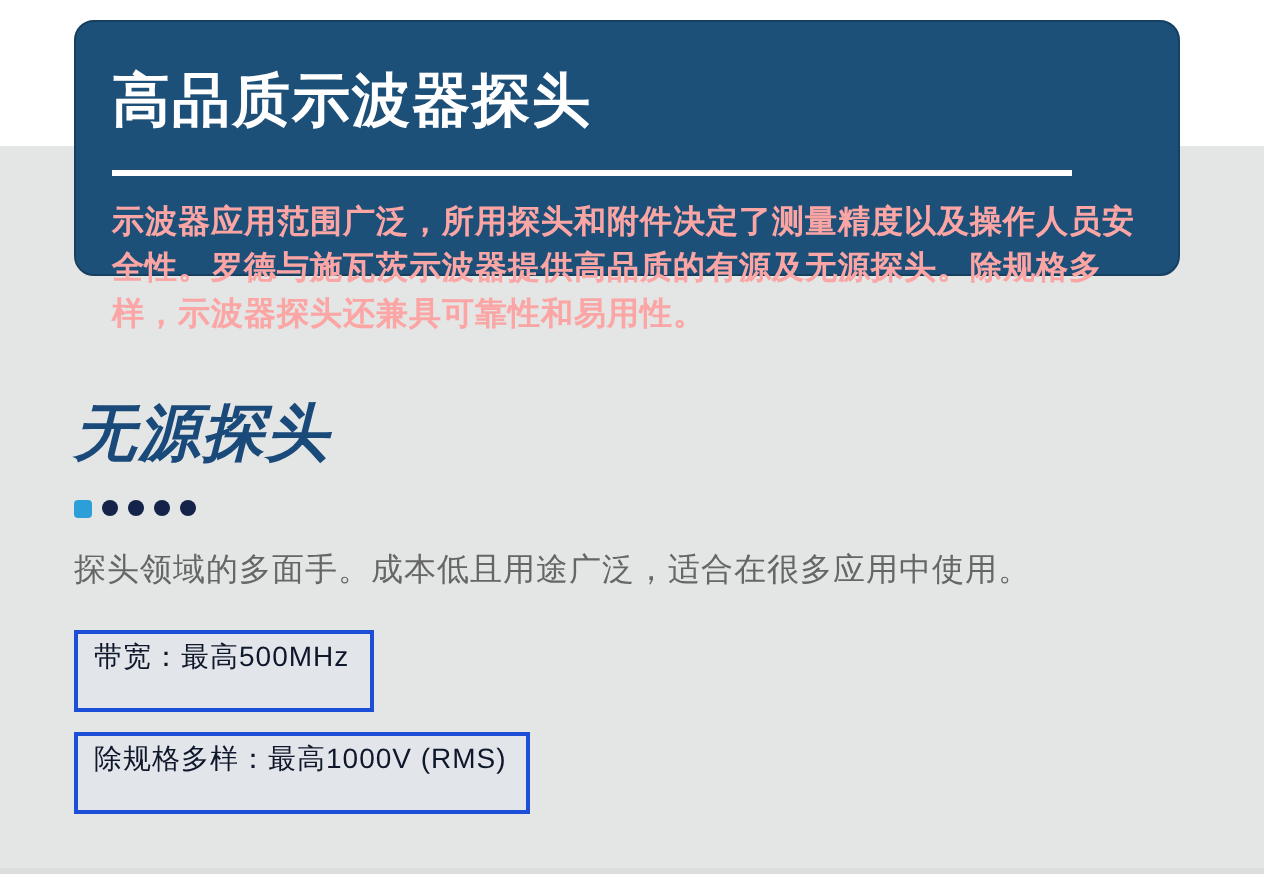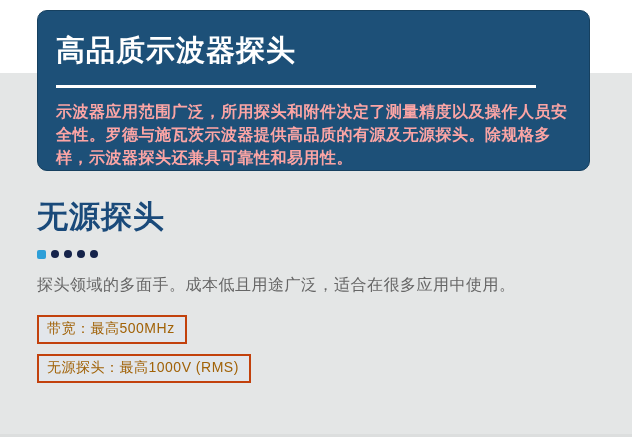--- a/index.html
+++ b/index.html
@@ -15,21 +15,21 @@
     width: 632px; height: 73px;
     background: #ffffff;
   }
   .bottom-edge {
     position: absolute; bottom: 0; left: 0;
     width: 632px; height: 3px;
     background: #dcdede;
   }
   .hero-card {
     position: absolute; top: 10px; left: 37px;
-    width: 553px; height: 161px;
+    width: 553px; height: 128px;
     box-sizing: border-box;
     background: #1d5078;
     border: 1px solid #16405f;
     border-radius: 10px;
     padding: 12px 18px 0 18px;
   }
   .hero-title {
     margin: 8px 0 0 0;
     color: #ffffff;
     font-size: 29px;
@@ -52,20 +52,21 @@
   .section {
     position: absolute; top: 196px; left: 37px;
     width: 560px;
   }
   .section-title {
     margin: 0;
     color: #1a4a7a;
     font-size: 31px;
     font-weight: bold;
     letter-spacing: 1px;
+    font-style: italic;
   }
   .dots {
     margin-top: 11px;
     display: flex;
     align-items: center;
     gap: 5px;
     height: 10px;
   }
   .dot {
     width: 8px; height: 8px;
@@ -80,26 +81,26 @@
   .section-desc {
     margin-top: 16px;
     color: #666666;
     font-size: 16px;
     letter-spacing: 0.5px;
   }
   .spec-list { margin-top: 19px; }
   .spec-box {
     display: table;
     box-sizing: border-box;
-    border: 2px solid #c2410c;
+    border: 2px solid #1d4ed8;
     background: #e2e6eb;
-    color: #a16207;
+    color: #0f172a;
     font-size: 14px;
     letter-spacing: 0.5px;
-    padding: 3px 10px 4px 8px;
+    padding: 3px 10px 16px 8px;
     margin-bottom: 10px;
     white-space: nowrap;
   }
 </style>
 </head>
 <body>
 
 <div>
   <div class="top-band"></div>
   <div class="bottom-edge"></div>
@@ -119,17 +120,17 @@
       <span class="dot"></span>
       <span class="dot"></span>
     </div>
     <div class="section-desc">探头领域的多面手。成本低且用途广泛，适合在很多应用中使用。</div>
 
     <div class="spec-list">
       <div class="spec-box">
         <span>带宽：最高500MHz</span>
       </div>
       <div class="spec-box">
-        <span>无源探头：最高1000V (RMS)</span>
+        <span>除规格多样：最高1000V (RMS)</span>
       </div>
     </div>
   </div>
 </div>
 
 </body></html>

